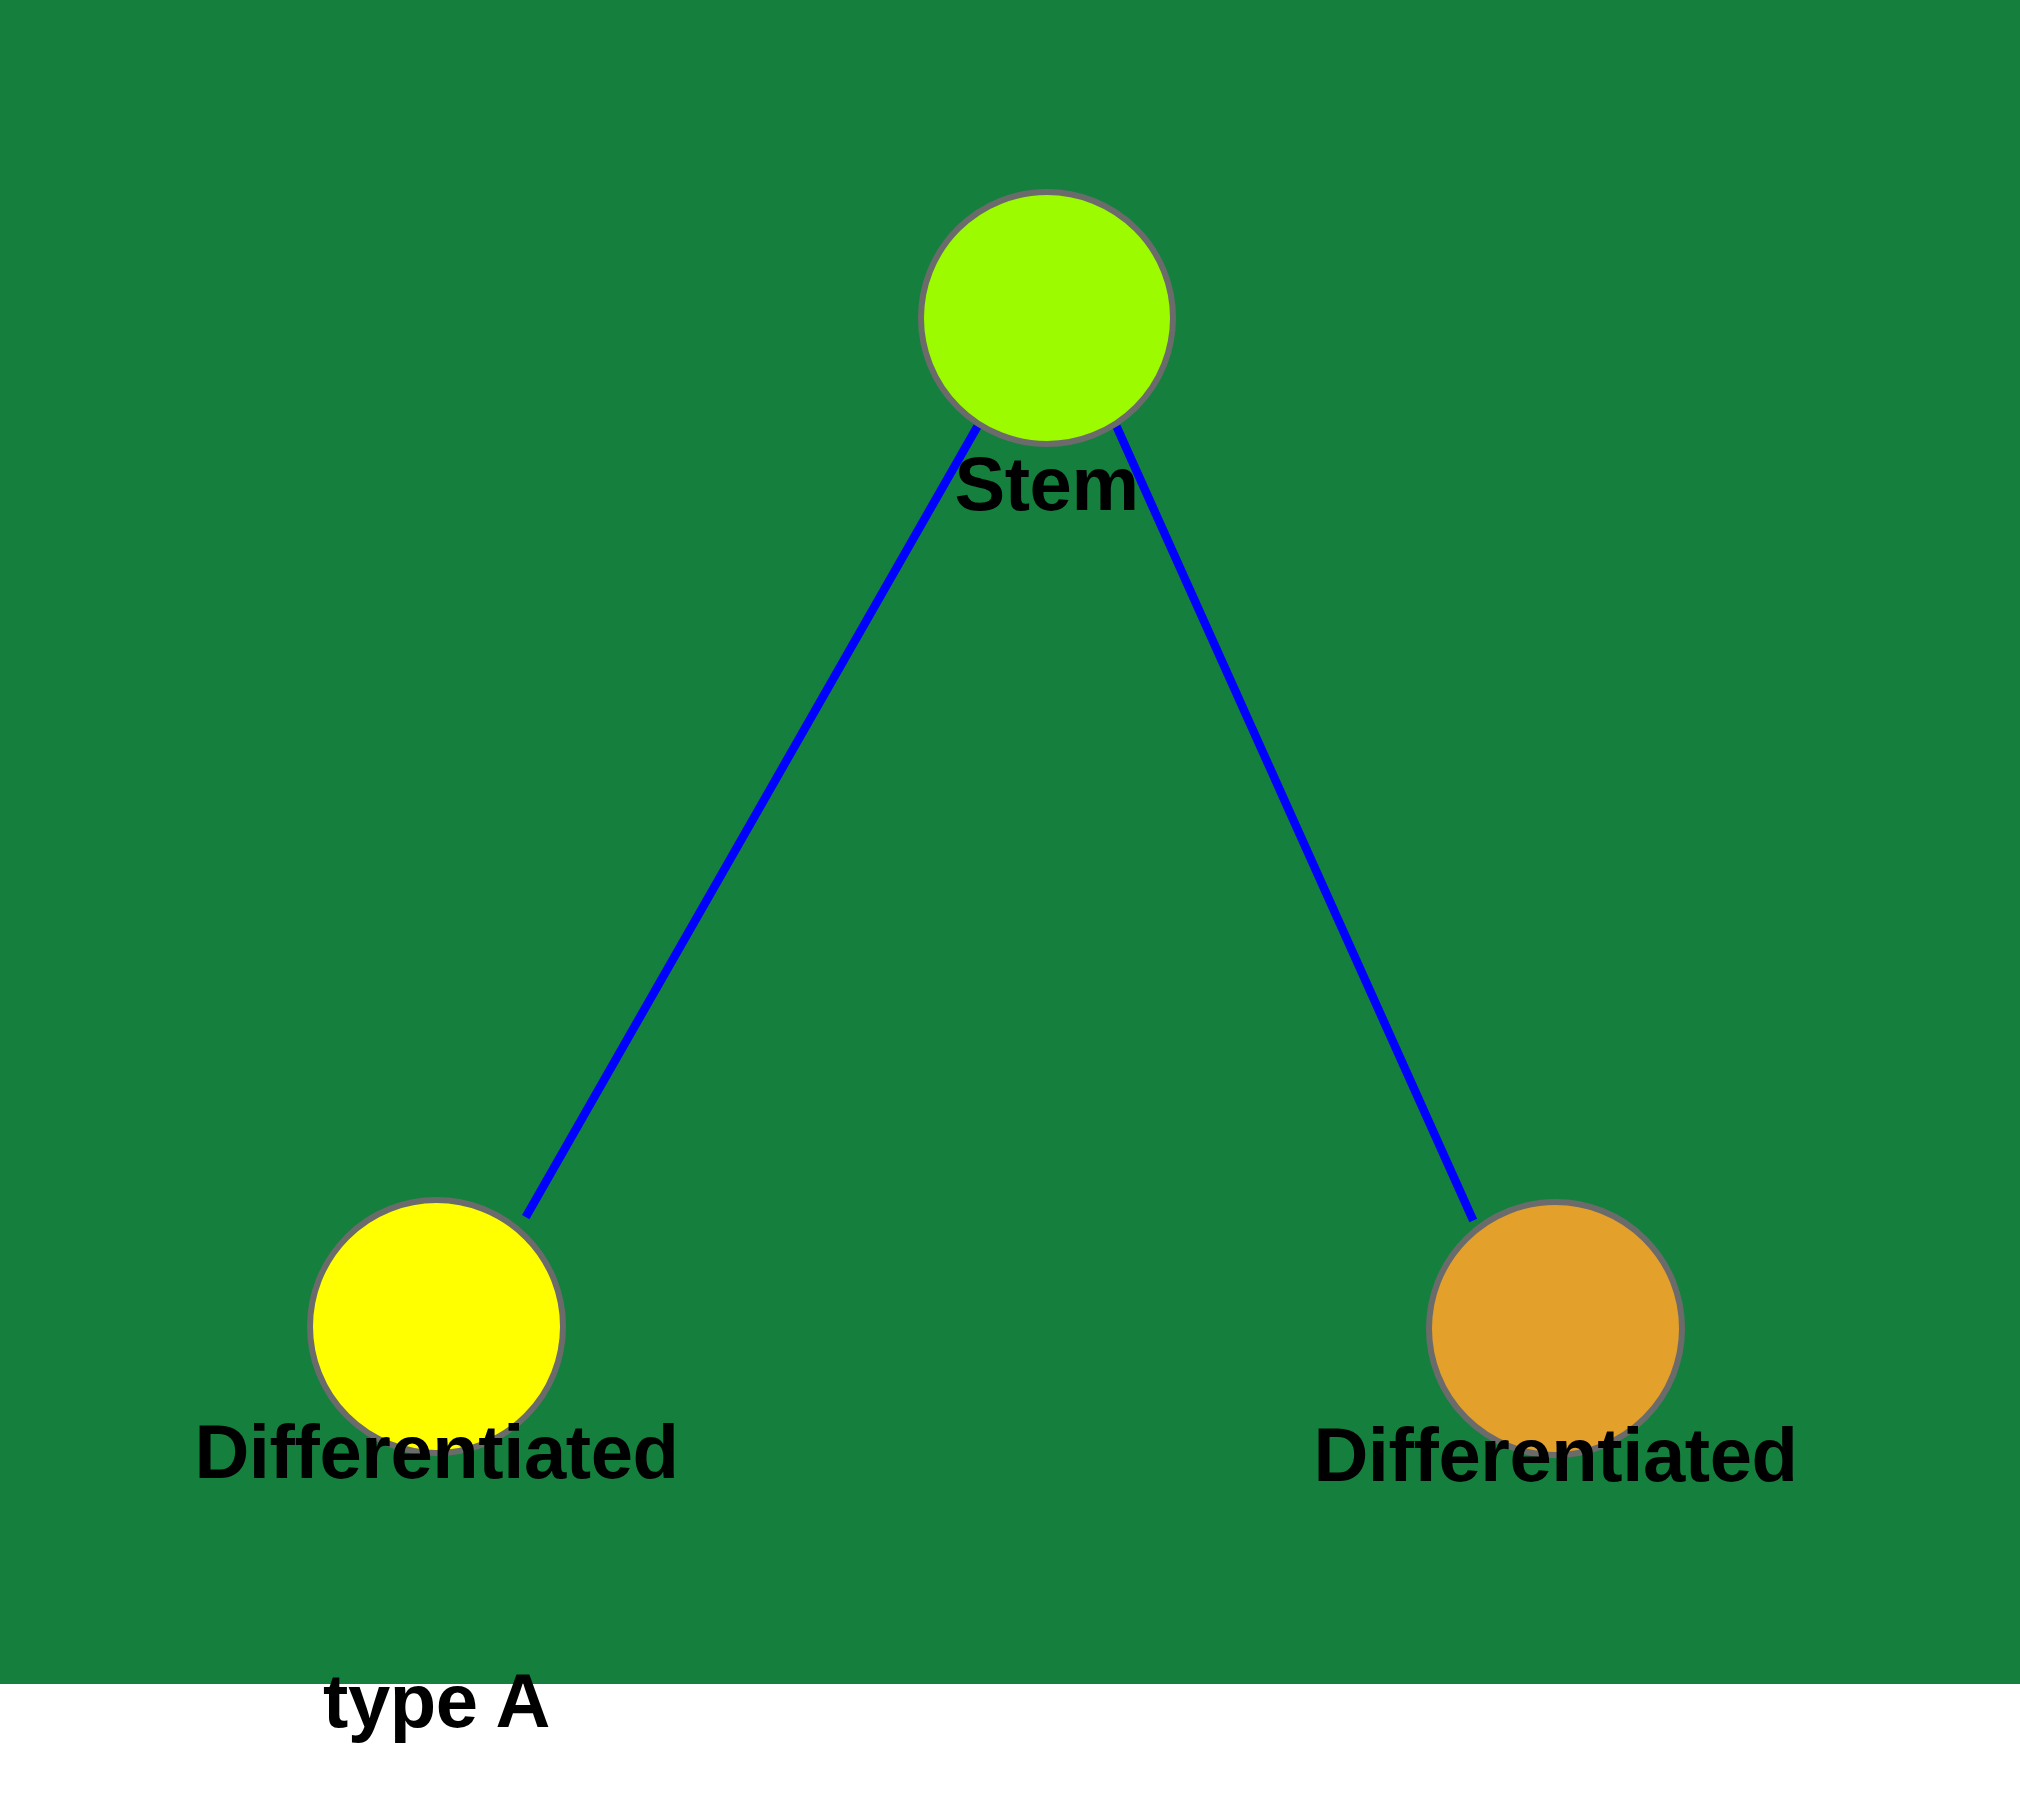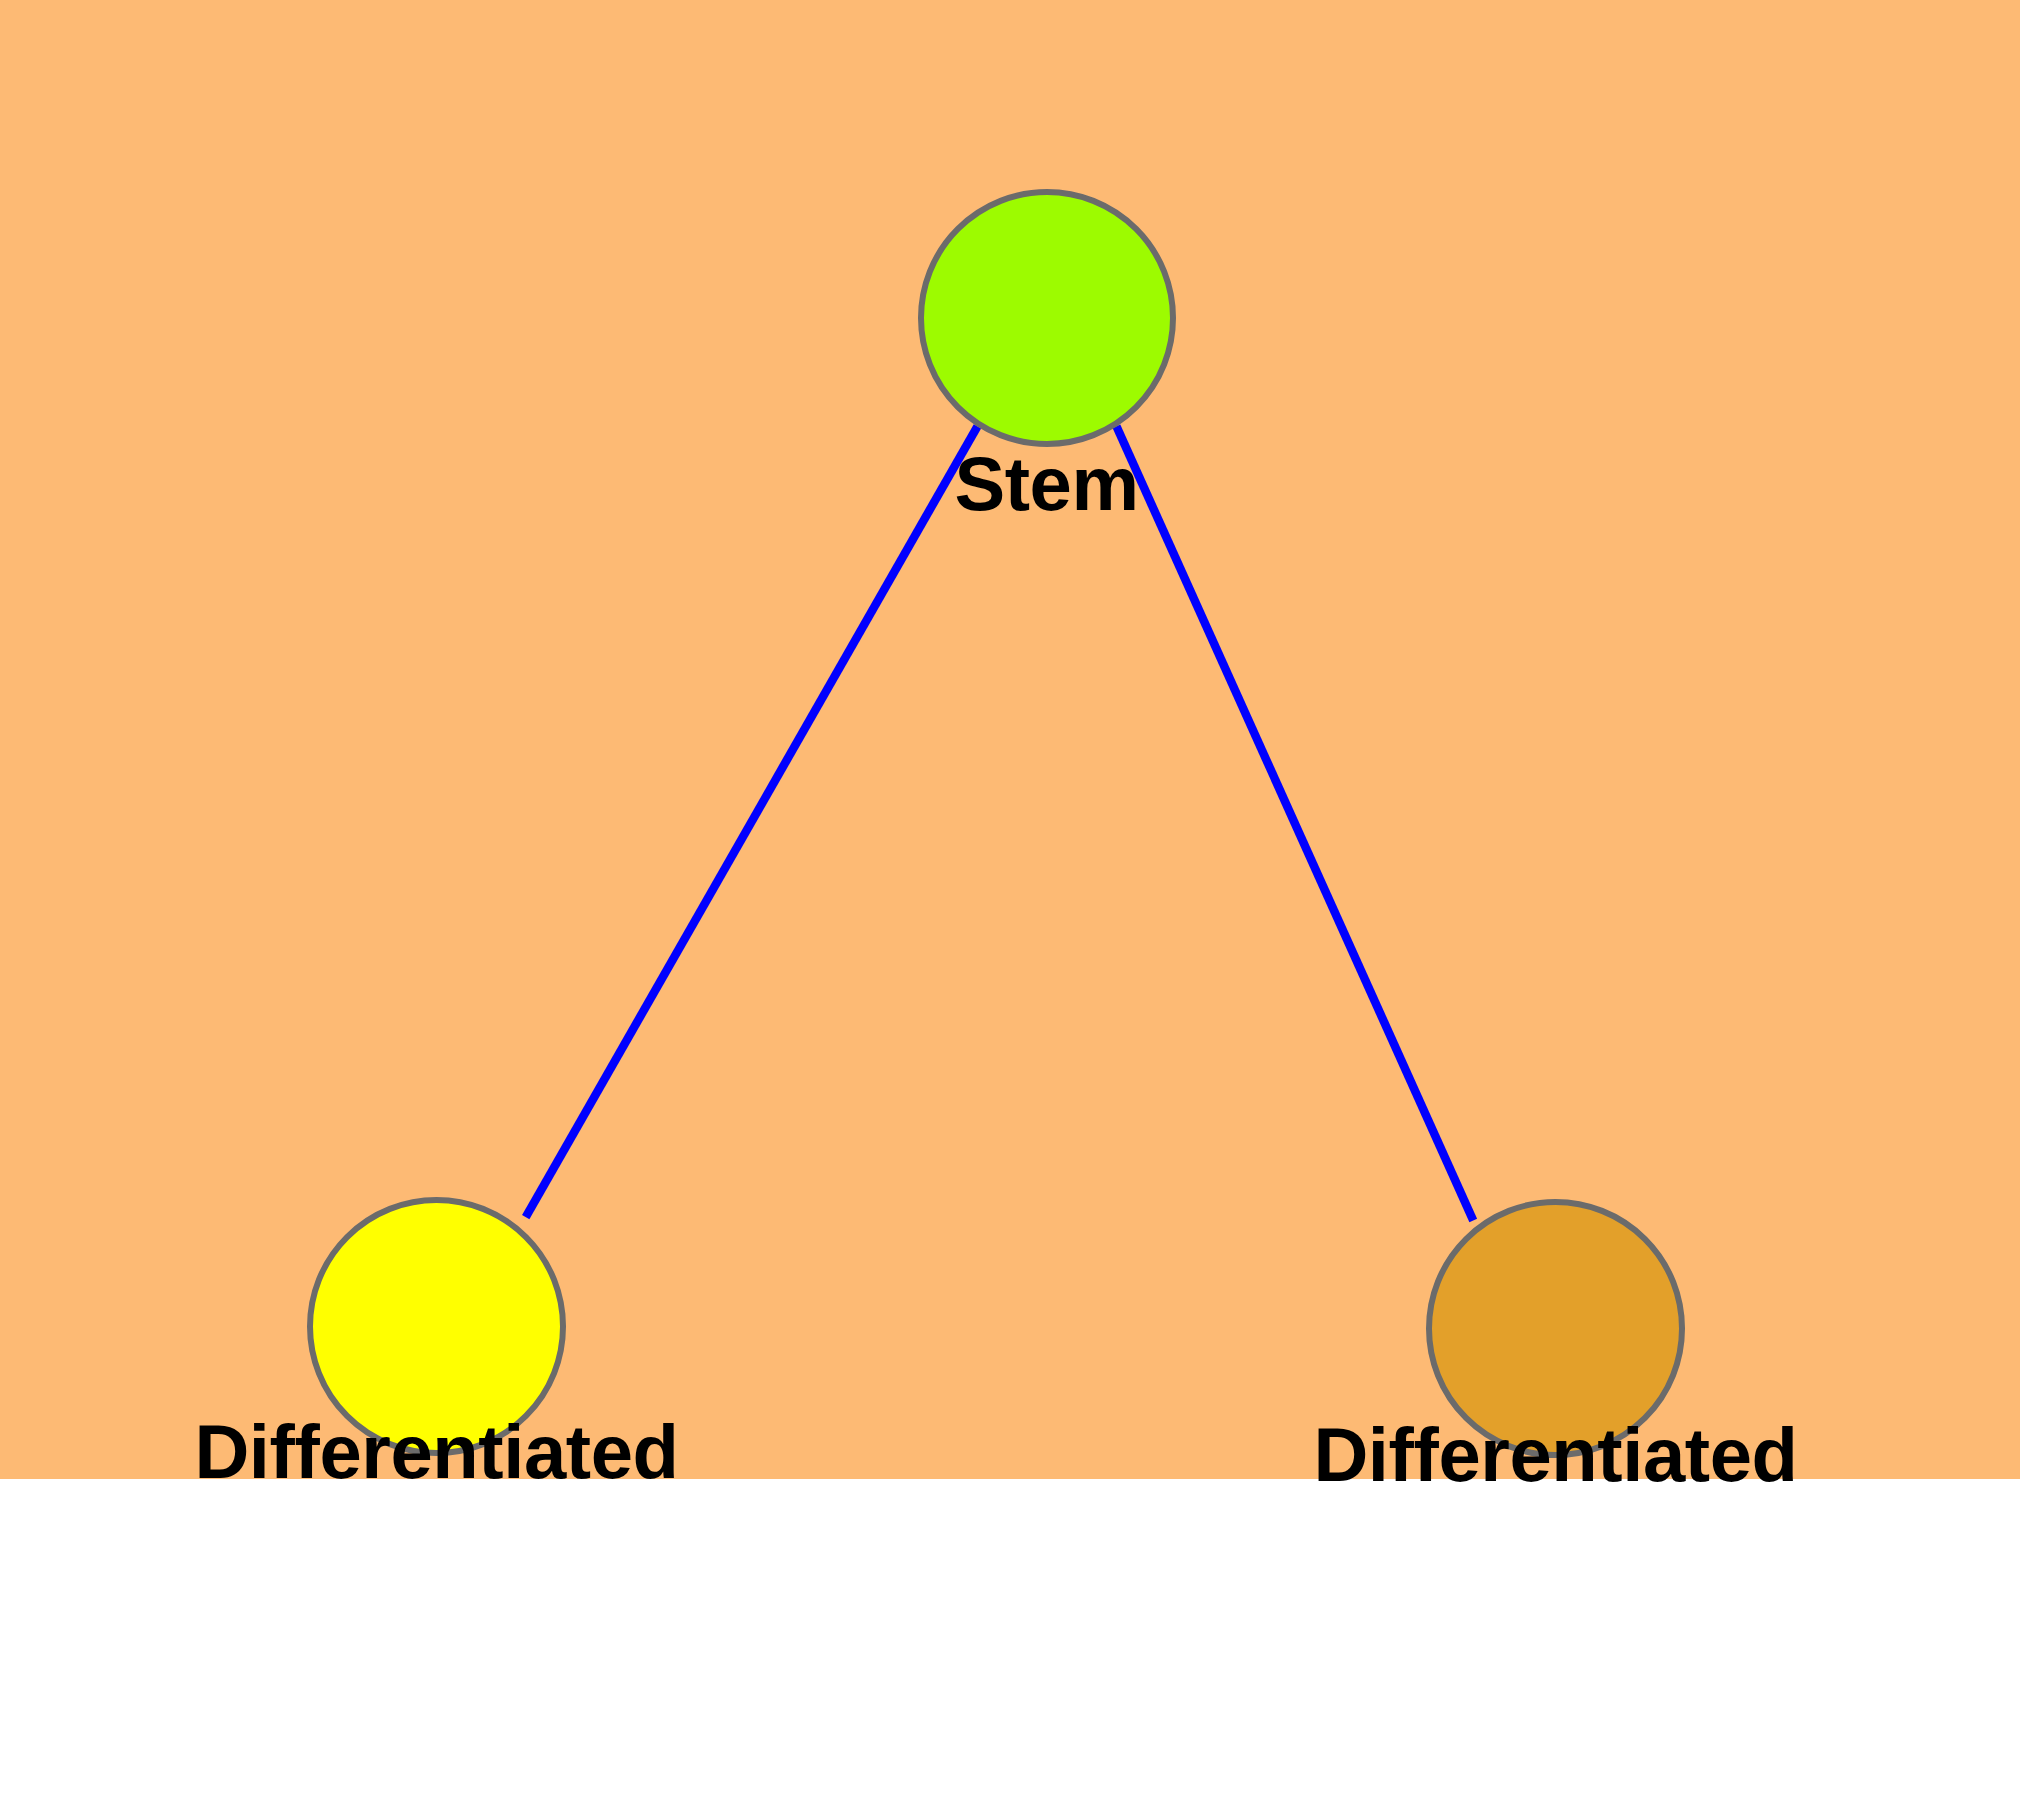--- a/index.html
+++ b/index.html
@@ -9,22 +9,22 @@
   }
   body {
     width: 2021px;
     height: 1812px;
     overflow: hidden;
     font-family: "Liberation Sans", sans-serif;
   }
   #graph-canvas {
     position: relative;
     width: 2021px;
-    height: 1479px;
-    background: #fdba74;
+    height: 1684px;
+    background: #15803d;
   }
   #edge-layer {
     position: absolute;
     left: 0;
     top: 0;
     width: 2021px;
     height: 1812px;
   }
   .node {
     position: absolute;
@@ -99,20 +99,21 @@
   <div class="node" id="node-stem"></div>
   <div class="node" id="node-diff-a"></div>
   <div class="node" id="node-diff-b"></div>
 
   <div class="node-label" id="label-stem">
     <div>Stem</div>
   </div>
 
   <div class="node-label" id="label-diff-a">
     <div>Differentiated</div>
+    <div>type A</div>
   </div>
 
   <div class="node-label" id="label-diff-b">
     <div>Differentiated</div>
   </div>
 
 </div>
 
 
 </body></html>

